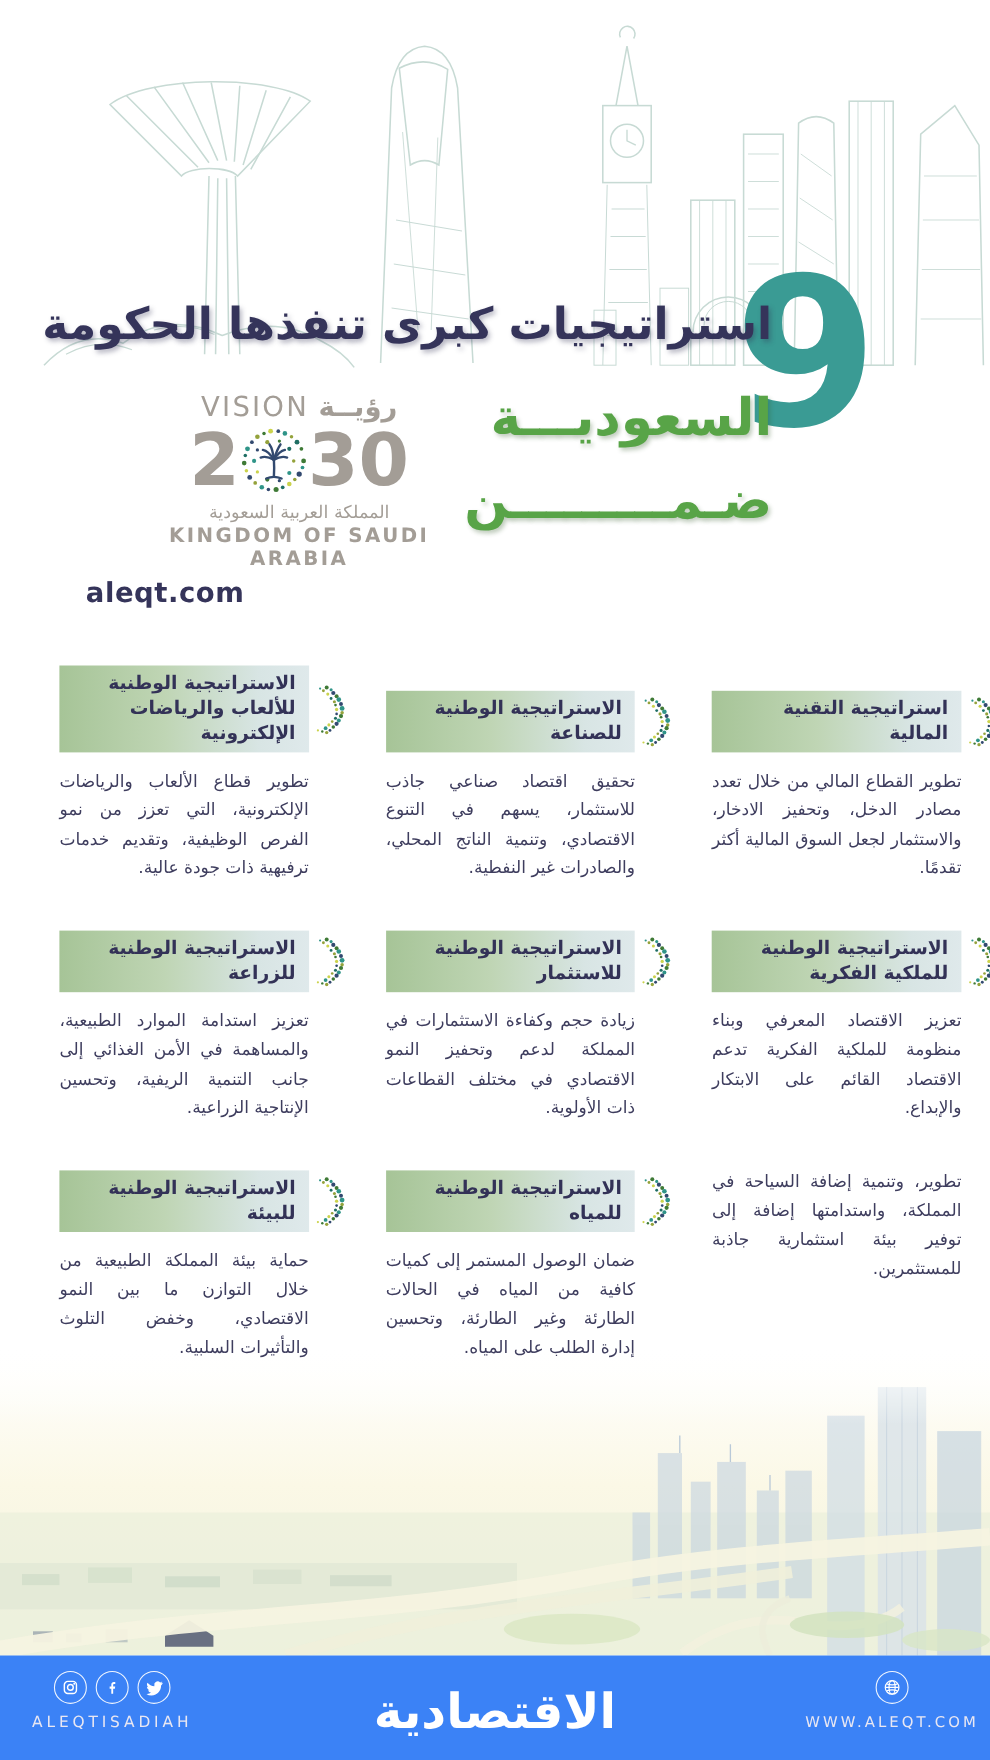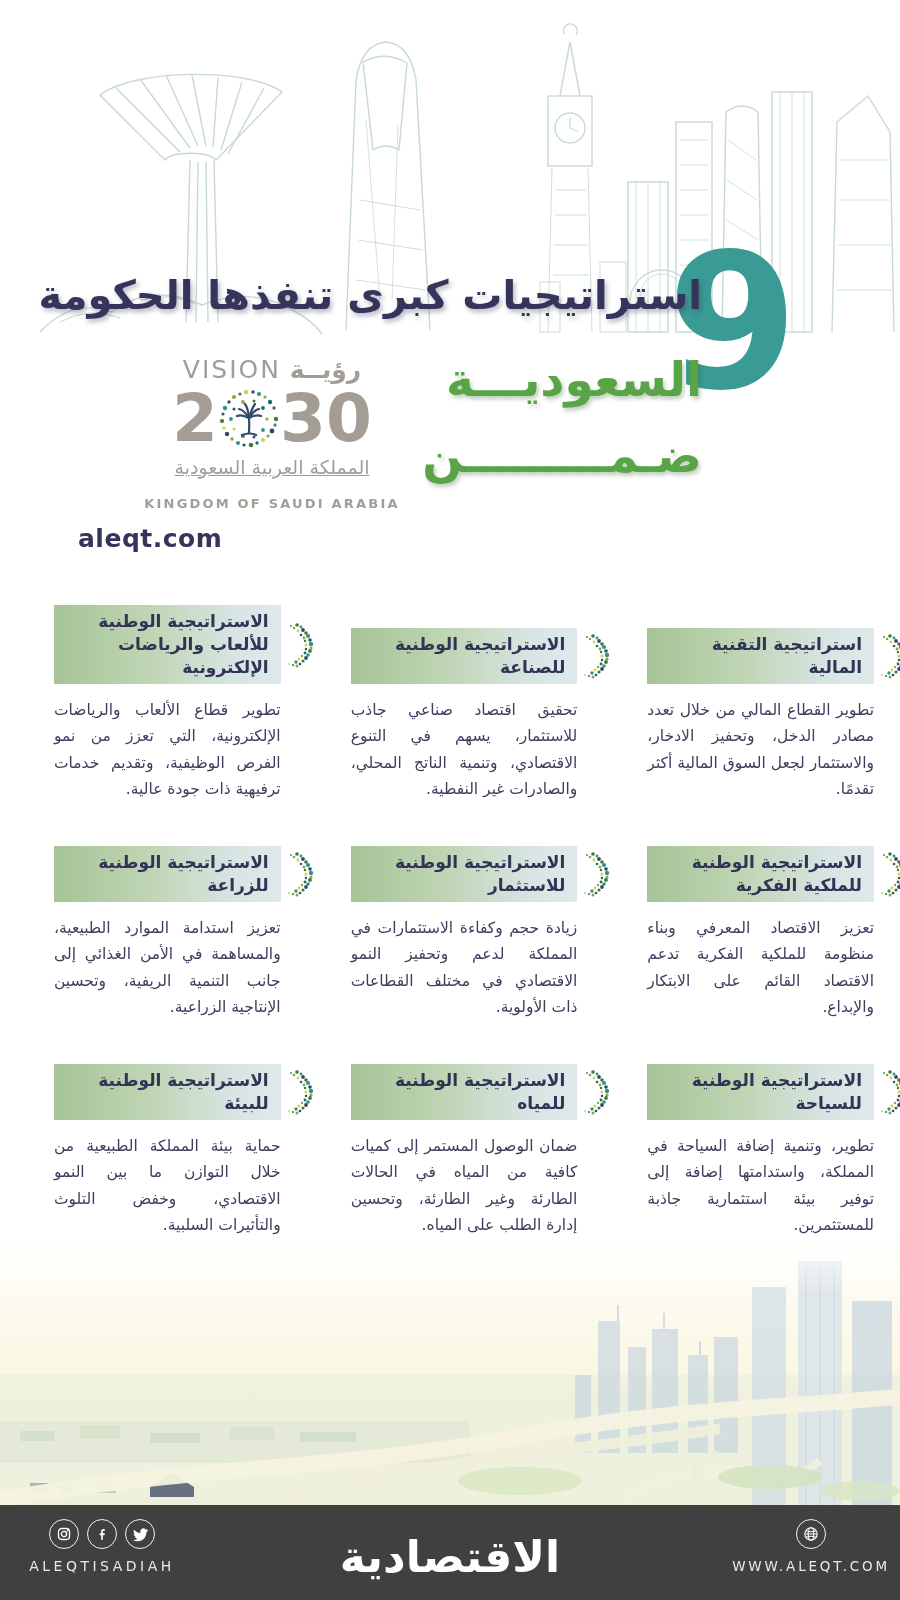--- a/index.html
+++ b/index.html
@@ -21,42 +21,42 @@
               direction:rtl;white-space:nowrap;text-shadow:2px 3px 4px rgba(50,90,40,.3);}
   .green-1{top:352px;}
   .green-2{top:428px;}
 
   .vision-logo{position:absolute;top:356px;left:138px;width:268px;text-align:center;
                color:#A39D96;z-index:2;}
   .v-row{direction:rtl;font-size:25px;font-weight:bold;letter-spacing:.5px;line-height:1.1;}
   .v-row .v-en{font-weight:normal;letter-spacing:2px;}
   .v-year{display:flex;align-items:center;justify-content:center;direction:ltr;
           font-size:66px;font-weight:bold;line-height:1;margin-top:2px;}
-  .v-country-ar{font-size:19px;margin-top:4px;direction:rtl;text-decoration:underline;}
-  .v-country-en{font-size:13px;letter-spacing:2.2px;margin-top:18px;font-weight:bold;}
+  .v-country-ar{font-size:16px;margin-top:4px;direction:rtl;}
+  .v-country-en{font-size:18px;letter-spacing:2.2px;margin-top:2px;font-weight:bold;}
 
   .site-label{position:absolute;top:524px;left:78px;font-size:25px;font-weight:bold;
               color:#35345A;z-index:2;letter-spacing:.5px;}
 
   
   .grid{position:absolute;top:612px;left:26px;right:26px;z-index:3;direction:rtl;
         display:grid;grid-template-columns:repeat(3,1fr);column-gap:42px;
         grid-auto-rows:218px;}
   .card{position:relative;}
   .head-zone{height:72px;display:flex;align-items:flex-end;}
   .head-bar{position:relative;width:calc(100% - 28px);min-height:36px;box-sizing:border-box;
             display:flex;padding:5px 12px 5px 8px;
             background:linear-gradient(90deg,#A6C497 0%,#BFD5B4 42%,#D8E5E4 80%,#DFE9EB 100%);}
   .head-title{font-size:17px;font-weight:bold;color:#333257;line-height:1.35;text-align:right;}
   .burst{position:absolute;right:-33px;top:50%;transform:translateY(-50%);}
   .card-body{width:calc(100% - 28px);margin-top:13px;font-size:15.5px;line-height:1.7;
              color:#3E3D5E;text-align:justify;}
 
   
-  .footer{position:absolute;top:1505px;left:0;width:900px;height:95px;background:#404040;
+  .footer{position:absolute;top:1505px;left:0;width:900px;height:95px;background:#3b82f6;
           z-index:4;}
   .f-left{position:absolute;left:42px;top:14px;width:120px;display:flex;flex-direction:column;
           align-items:center;gap:9px;}
   .social-row{display:flex;gap:8px;}
   .f-circle{width:30px;height:30px;border:1.5px solid rgba(255,255,255,.92);border-radius:50%;
             display:flex;align-items:center;justify-content:center;box-sizing:border-box;}
   .f-handle{color:#E9E7F2;font-size:14px;letter-spacing:3.5px;white-space:nowrap;}
   .f-brand{position:absolute;left:50%;transform:translateX(-50%);top:26px;color:#ffffff;
            font-size:44px;font-weight:bold;direction:rtl;}
   .f-right{position:absolute;right:24px;top:14px;width:130px;display:flex;flex-direction:column;
@@ -330,28 +330,20 @@
         <span class="head-title">الاستراتيجية الوطنية للزراعة</span>
         <svg class="burst" width="30" height="46" viewBox="0 0 30 46">
               <use href="#burst-dots"></use>
             </svg>
       </div>
         </div>
       <p class="card-body">تعزيز استدامة الموارد الطبيعية، والمساهمة في الأمن الغذائي إلى جانب التنمية الريفية، وتحسين الإنتاجية الزراعية.</p>
     </section>
 
     <section class="card">
-      <div class="head-zone">
-          <div class="head-bar">
-        <span class="head-title">الاستراتيجية الوطنية للسياحة</span>
-        <svg class="burst" width="30" height="46" viewBox="0 0 30 46">
-              <use href="#burst-dots"></use>
-            </svg>
-      </div>
-        </div>
       <p class="card-body">تطوير، وتنمية إضافة السياحة في المملكة، واستدامتها إضافة إلى توفير بيئة استثمارية جاذبة للمستثمرين.</p>
     </section>
 
     <section class="card">
       <div class="head-zone">
           <div class="head-bar">
         <span class="head-title">الاستراتيجية الوطنية للمياه</span>
         <svg class="burst" width="30" height="46" viewBox="0 0 30 46">
               <use href="#burst-dots"></use>
             </svg>

